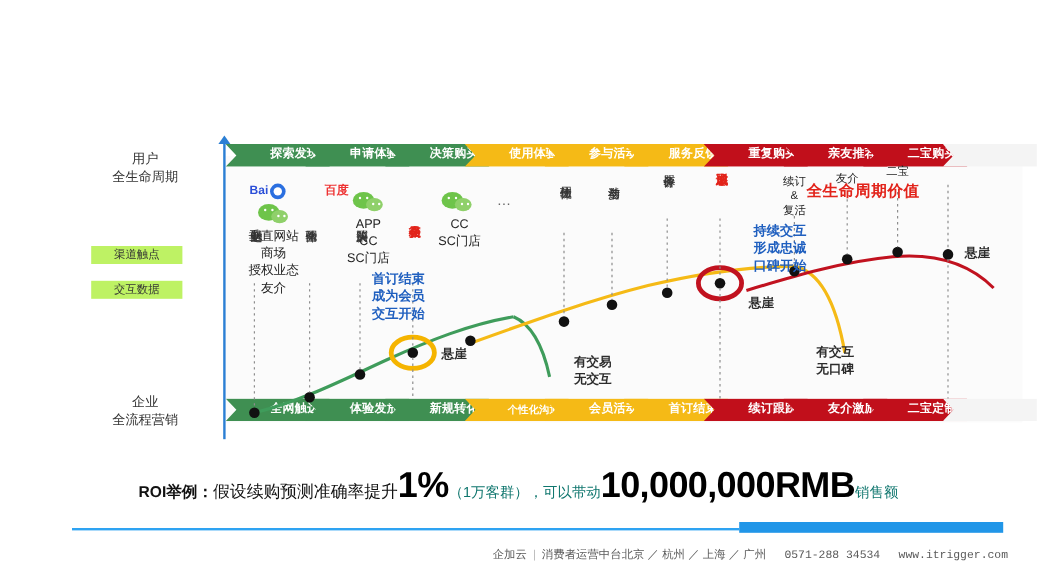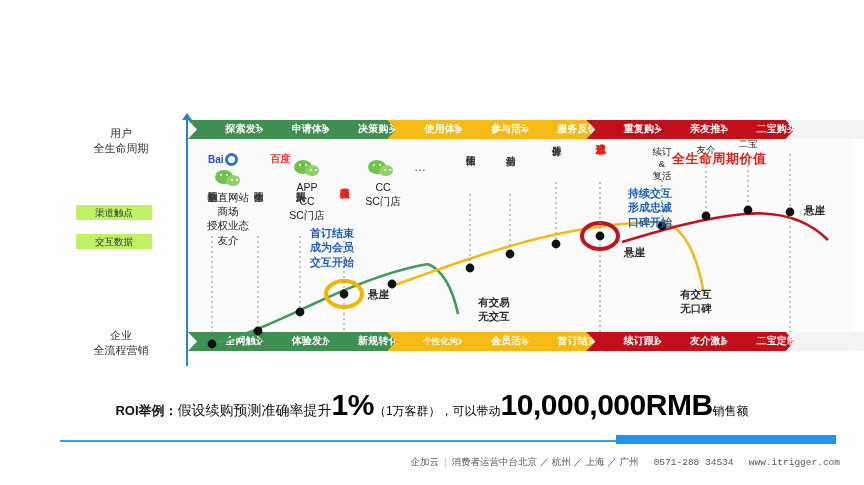--- a/index.html
+++ b/index.html
@@ -78,21 +78,21 @@
   .cliff{position:absolute;font-size:10.5px;color:#2c2c2c;font-weight:700;}
   .lifetime{position:absolute;font-size:13px;font-weight:700;color:#e2231a;letter-spacing:.5px;}
 
   .dots{position:absolute;left:0;top:0;width:790px;height:260px;pointer-events:none;}
 
   
   .roi{position:absolute;left:0;top:388px;width:864px;text-align:center;white-space:nowrap;}
   .roi .lbl{font-size:13px;font-weight:700;color:#111;vertical-align:baseline;}
   .roi .txt{font-size:14px;color:#111;vertical-align:baseline;}
   .roi .big{font-size:30px;font-weight:700;color:#000;vertical-align:baseline;letter-spacing:-.5px;}
-  .roi .sml{font-size:12px;color:#000000;vertical-align:baseline;}
+  .roi .sml{font-size:12px;color:#0f766e;vertical-align:baseline;}
 
   
   .f-thin{position:absolute;left:60px;top:440px;width:556px;height:2px;background:#2ea3f2;}
   .f-thick{position:absolute;left:616px;top:435px;width:220px;height:9px;background:#2196e8;}
   .footer{position:absolute;right:24px;top:456px;font-size:9.5px;color:#5a5a5a;white-space:nowrap;}
   .footer .sep{color:#bbb;margin:0 5px;}
   .footer .mono{font-family:"Liberation Mono","DejaVu Sans Mono",monospace;}
 </style>
 </head>
 <body>

